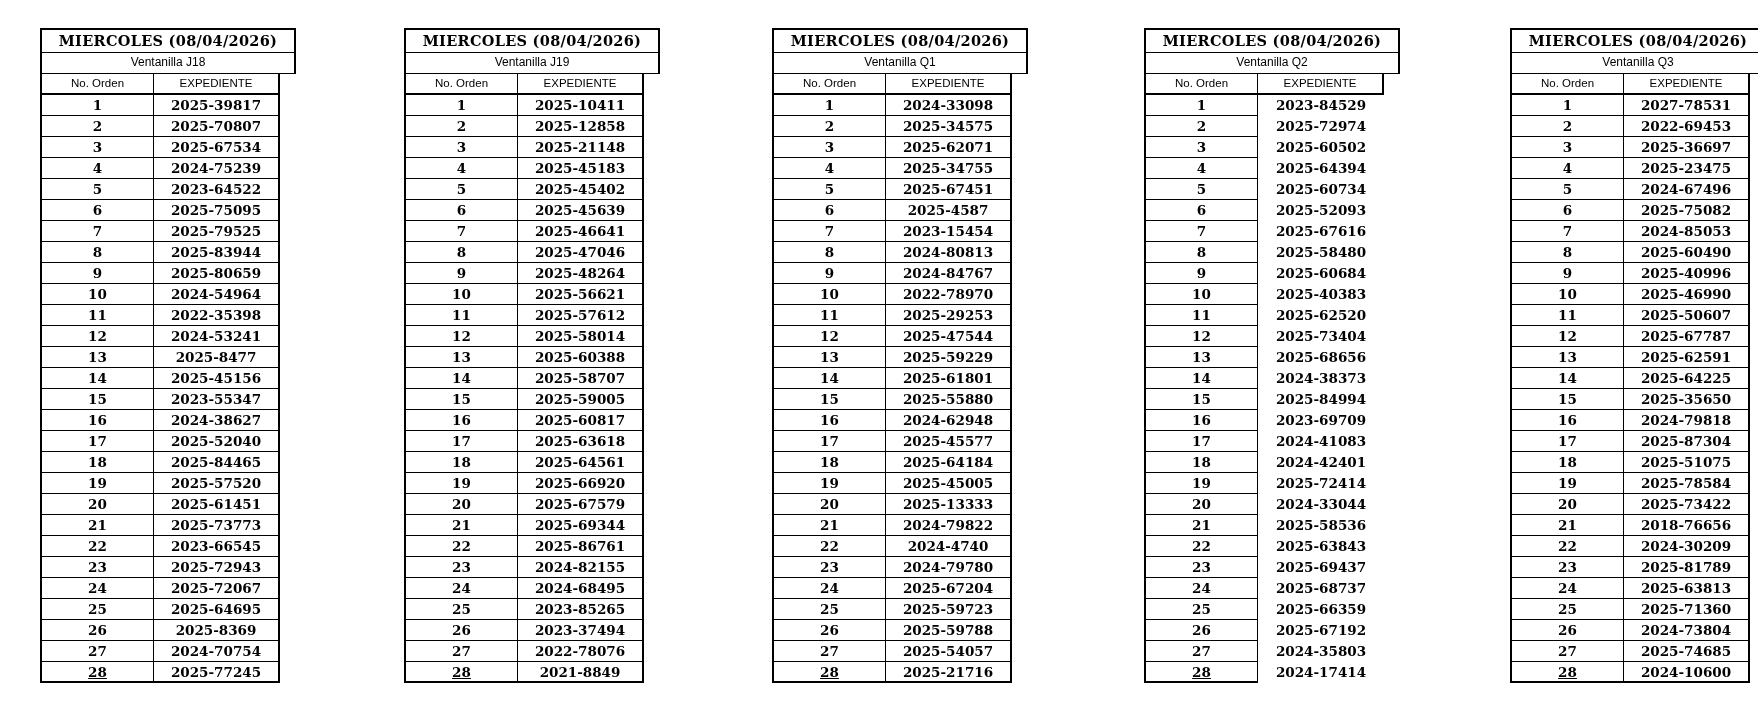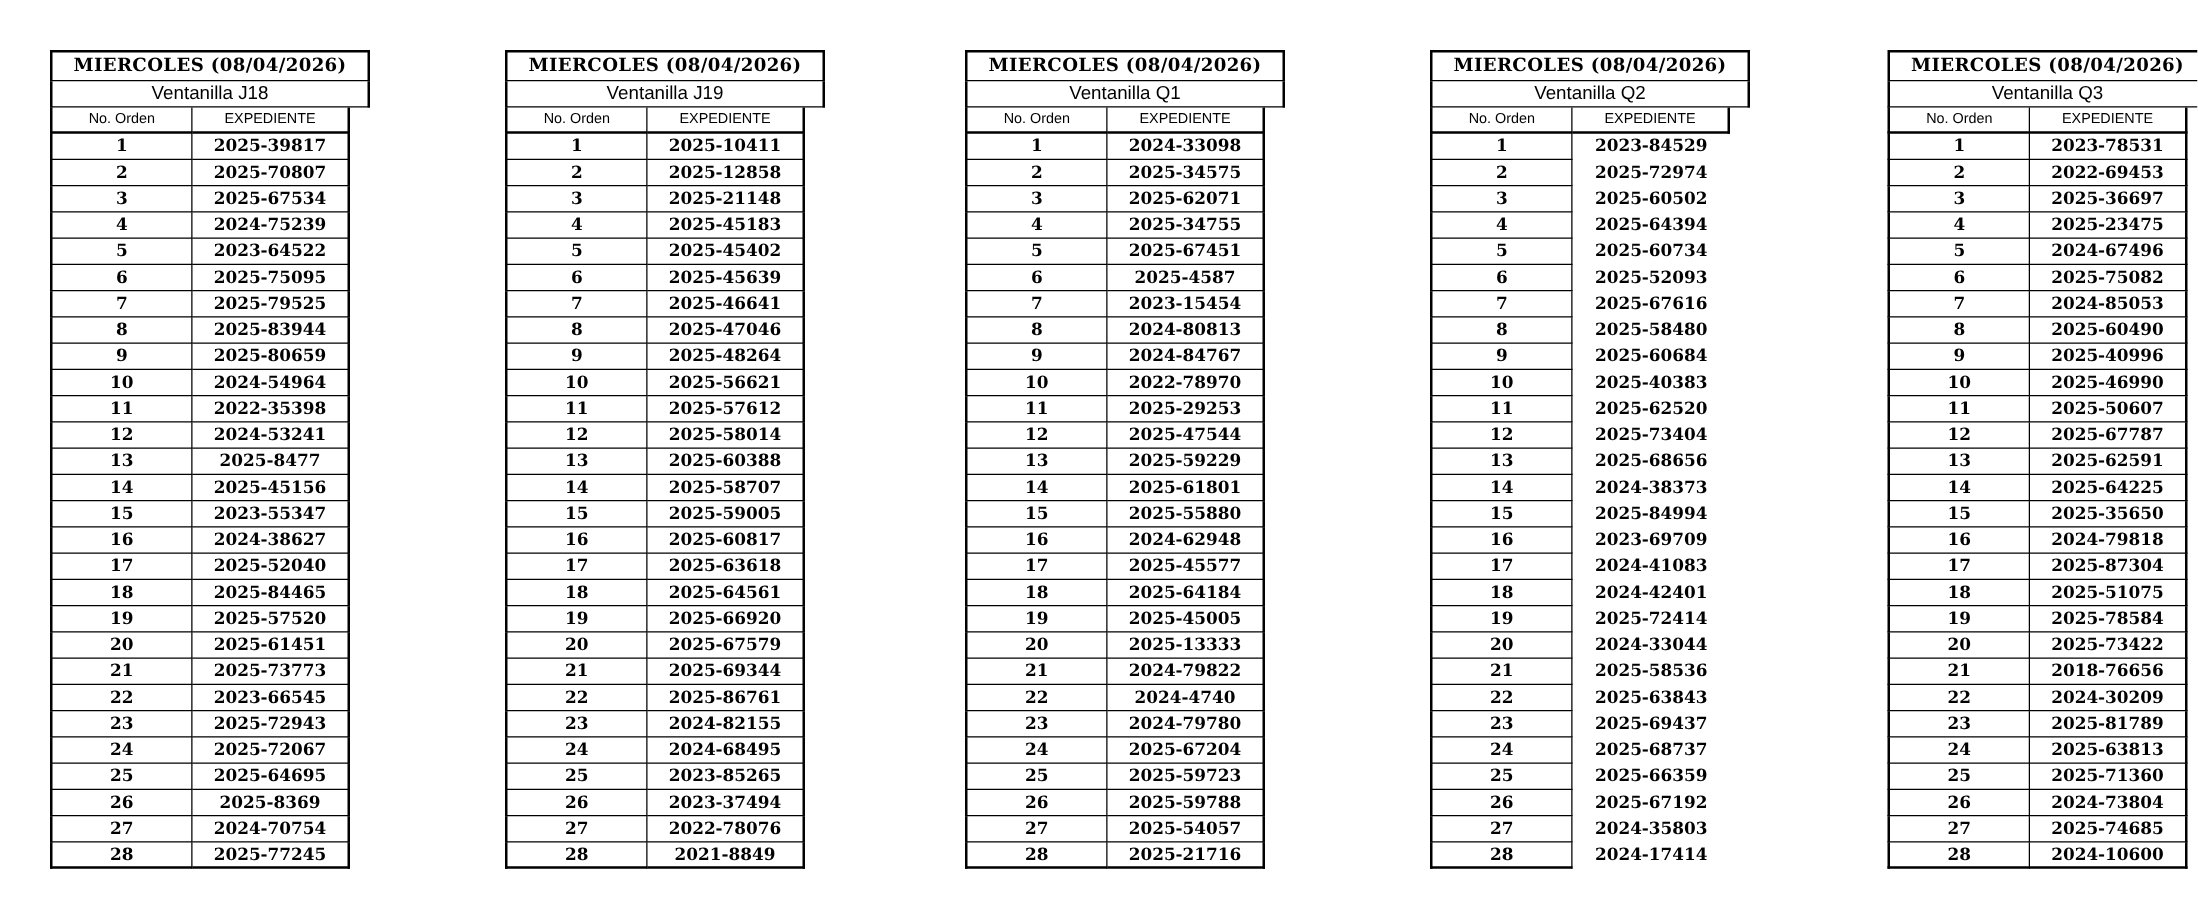--- a/index.html
+++ b/index.html
@@ -2,49 +2,49 @@
 <html><head>
 <meta charset="utf-8">
 <style>
   * { margin:0; padding:0; box-sizing:border-box; }
   html,body { background:#ffffff; }
   #screen {
     position:relative; width:1758px; height:724px; background:#ffffff;
     font-family:"Liberation Sans", sans-serif; color:#000;
     overflow:hidden;
   }
-  .tbl { position:absolute; top:40px; width:256px; background:#fff; }
+  .tbl { position:absolute; top:28px; width:256px; background:#fff; }
   .t-title {
     height:25px; line-height:21px; text-align:center;
     border:2px solid #000; border-bottom:1px solid #000;
     font-family:"DejaVu Serif", serif; font-weight:bold; font-size:14.5px;
     letter-spacing:0.3px; white-space:nowrap;
   }
   .t-sub {
     height:21px; line-height:19px; text-align:center;
     border-left:2px solid #000; border-right:2px solid #000; border-bottom:1px solid #000;
-    font-family:"Liberation Sans", sans-serif; font-size:15px;
+    font-family:"Liberation Sans", sans-serif; font-size:12px;
   }
   .t-head { display:flex; }
   .t-head .hc {
     height:21px; line-height:18px; text-align:center;
     font-family:"Liberation Sans", sans-serif; font-size:11.5px;
     border-bottom:2px solid #000;
   }
   .t-head .hc1 { width:114px; border-left:2px solid #000; border-right:1px solid #000; }
   .t-head .hc2 { width:126px; border-right:2px solid #000; }
   .row { display:flex; height:21px; }
   .row .c {
     line-height:20px; text-align:center;
     font-family:"DejaVu Serif", serif; font-weight:bold; font-size:13.5px;
     white-space:nowrap;
   }
   .row .c1 { width:114px; border-left:2px solid #000; border-right:1px solid #000; border-bottom:1px solid #000; }
   .row .c2 { width:126px; border-right:2px solid #000; border-bottom:1px solid #000; }
-  .row:last-child .c1 { border-bottom:2px solid #000; }
+  .row:last-child .c1 { border-bottom:2px solid #000;text-decoration:underline; }
   .row:last-child .c2 { border-bottom:2px solid #000; }
   
   .open-exp .row .c2 { border-right:none; border-bottom:none; }
   .open-exp .row:last-child .c2 { border-right:none; border-bottom:none; }
 </style>
 </head>
 <body>
 
 <div id="screen">
     <div class="tbl" style="left: 40px;">
@@ -529,21 +529,21 @@
     </div>
     <div class="tbl" style="left: 1510px;">
       <div class="t-title">MIERCOLES (08/04/2026)</div>
       <div class="t-sub">Ventanilla Q3</div>
       <div class="t-head">
         <div class="hc hc1">No. Orden</div>
         <div class="hc hc2">EXPEDIENTE</div>
       </div>
       <div class="row">
         <div class="c c1">1</div>
-        <div class="c c2">2023-78531</div>
+        <div class="c c2">2027-78531</div>
       </div>
       <div class="row">
         <div class="c c1">2</div>
         <div class="c c2">2022-69453</div>
       </div>
       <div class="row">
         <div class="c c1">3</div>
         <div class="c c2">2025-36697</div>
       </div>
       <div class="row">

